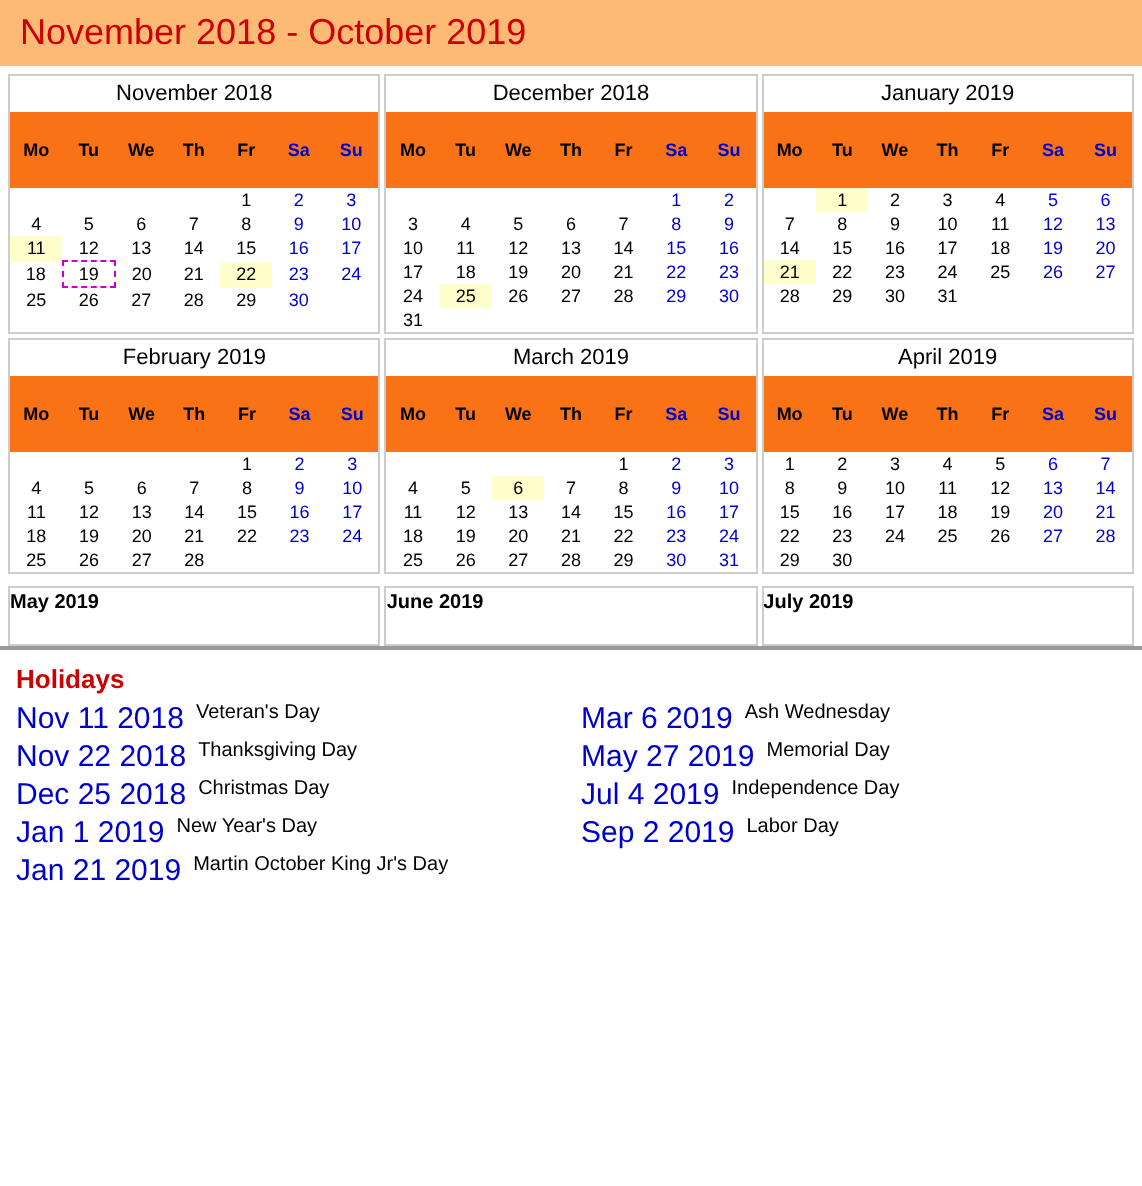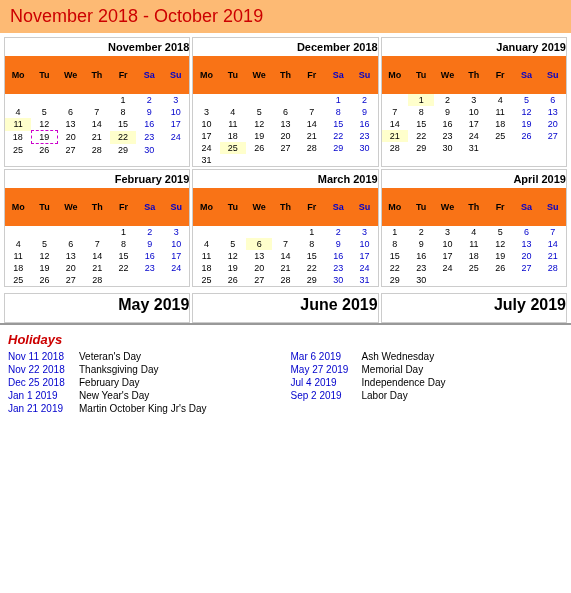--- a/index.html
+++ b/index.html
@@ -22,22 +22,22 @@
       display: grid;
       grid-template-columns: repeat(3, 1fr);
       gap: 2px;
       padding: 4px;
     }
     .month-block {
       border: 1px solid #ccc;
       background: #fff;
     }
     .month-title {
-      text-align: right;
-      font-weight: bold;
+      text-align: center;
+      font-weight: normal;
       font-size: 11px;
       padding: 3px 0;
       background: #fff;
       color: #000;
     }
     .cal-table {
       width: 100%;
       border-collapse: collapse;
     }
     .cal-table th {
@@ -70,54 +70,53 @@
     }
     .holidays-section {
       padding: 4px 8px;
       border-top: 2px solid #999;
     }
     .holidays-title {
       font-size: 13px;
       font-weight: bold;
       color: #cc0000;
       padding: 3px 0;
-      font-style: italic;
     }
     .holidays-grid {
       display: grid;
       grid-template-columns: 1fr 1fr;
       gap: 0 10px;
     }
     .holiday-item {
       display: flex;
       gap: 6px;
       padding: 1px 0;
     }
     .holiday-date {
       color: #0000cc;
       min-width: 65px;
-      font-size: 10px;
+      font-size: 15px;
     }
     .holiday-name {
       font-size: 10px;
       color: #000;
     }
     .partial-row {
       display: flex;
       gap: 2px;
       padding: 2px 4px 0;
     }
     .partial-month {
       flex: 1;
       border: 1px solid #ccc;
       min-height: 30px;
     }
     .partial-title {
-      text-align: right;
-      font-size: 16px;
+      text-align: left;
+      font-size: 10px;
       font-weight: bold;
       padding: 2px 0;
     }
   </style>
 </head>
 <body>
 
 <div class="page-title">
   <span>November 2018 - October 2019</span>
 </div>
@@ -533,21 +532,21 @@
         <div class="holiday-item">
           <span class="holiday-date">Nov 11 2018</span>
           <span class="holiday-name">Veteran's Day</span>
         </div>
         <div class="holiday-item">
           <span class="holiday-date">Nov 22 2018</span>
           <span class="holiday-name">Thanksgiving Day</span>
         </div>
         <div class="holiday-item">
           <span class="holiday-date">Dec 25 2018</span>
-          <span class="holiday-name">February Day</span>
+          <span class="holiday-name">Christmas Day</span>
         </div>
         <div class="holiday-item">
           <span class="holiday-date">Jan 1 2019</span>
           <span class="holiday-name">New Year's Day</span>
         </div>
         <div class="holiday-item">
           <span class="holiday-date">Jan 21 2019</span>
           <span class="holiday-name">Martin October King Jr's Day</span>
         </div>
       </div>

